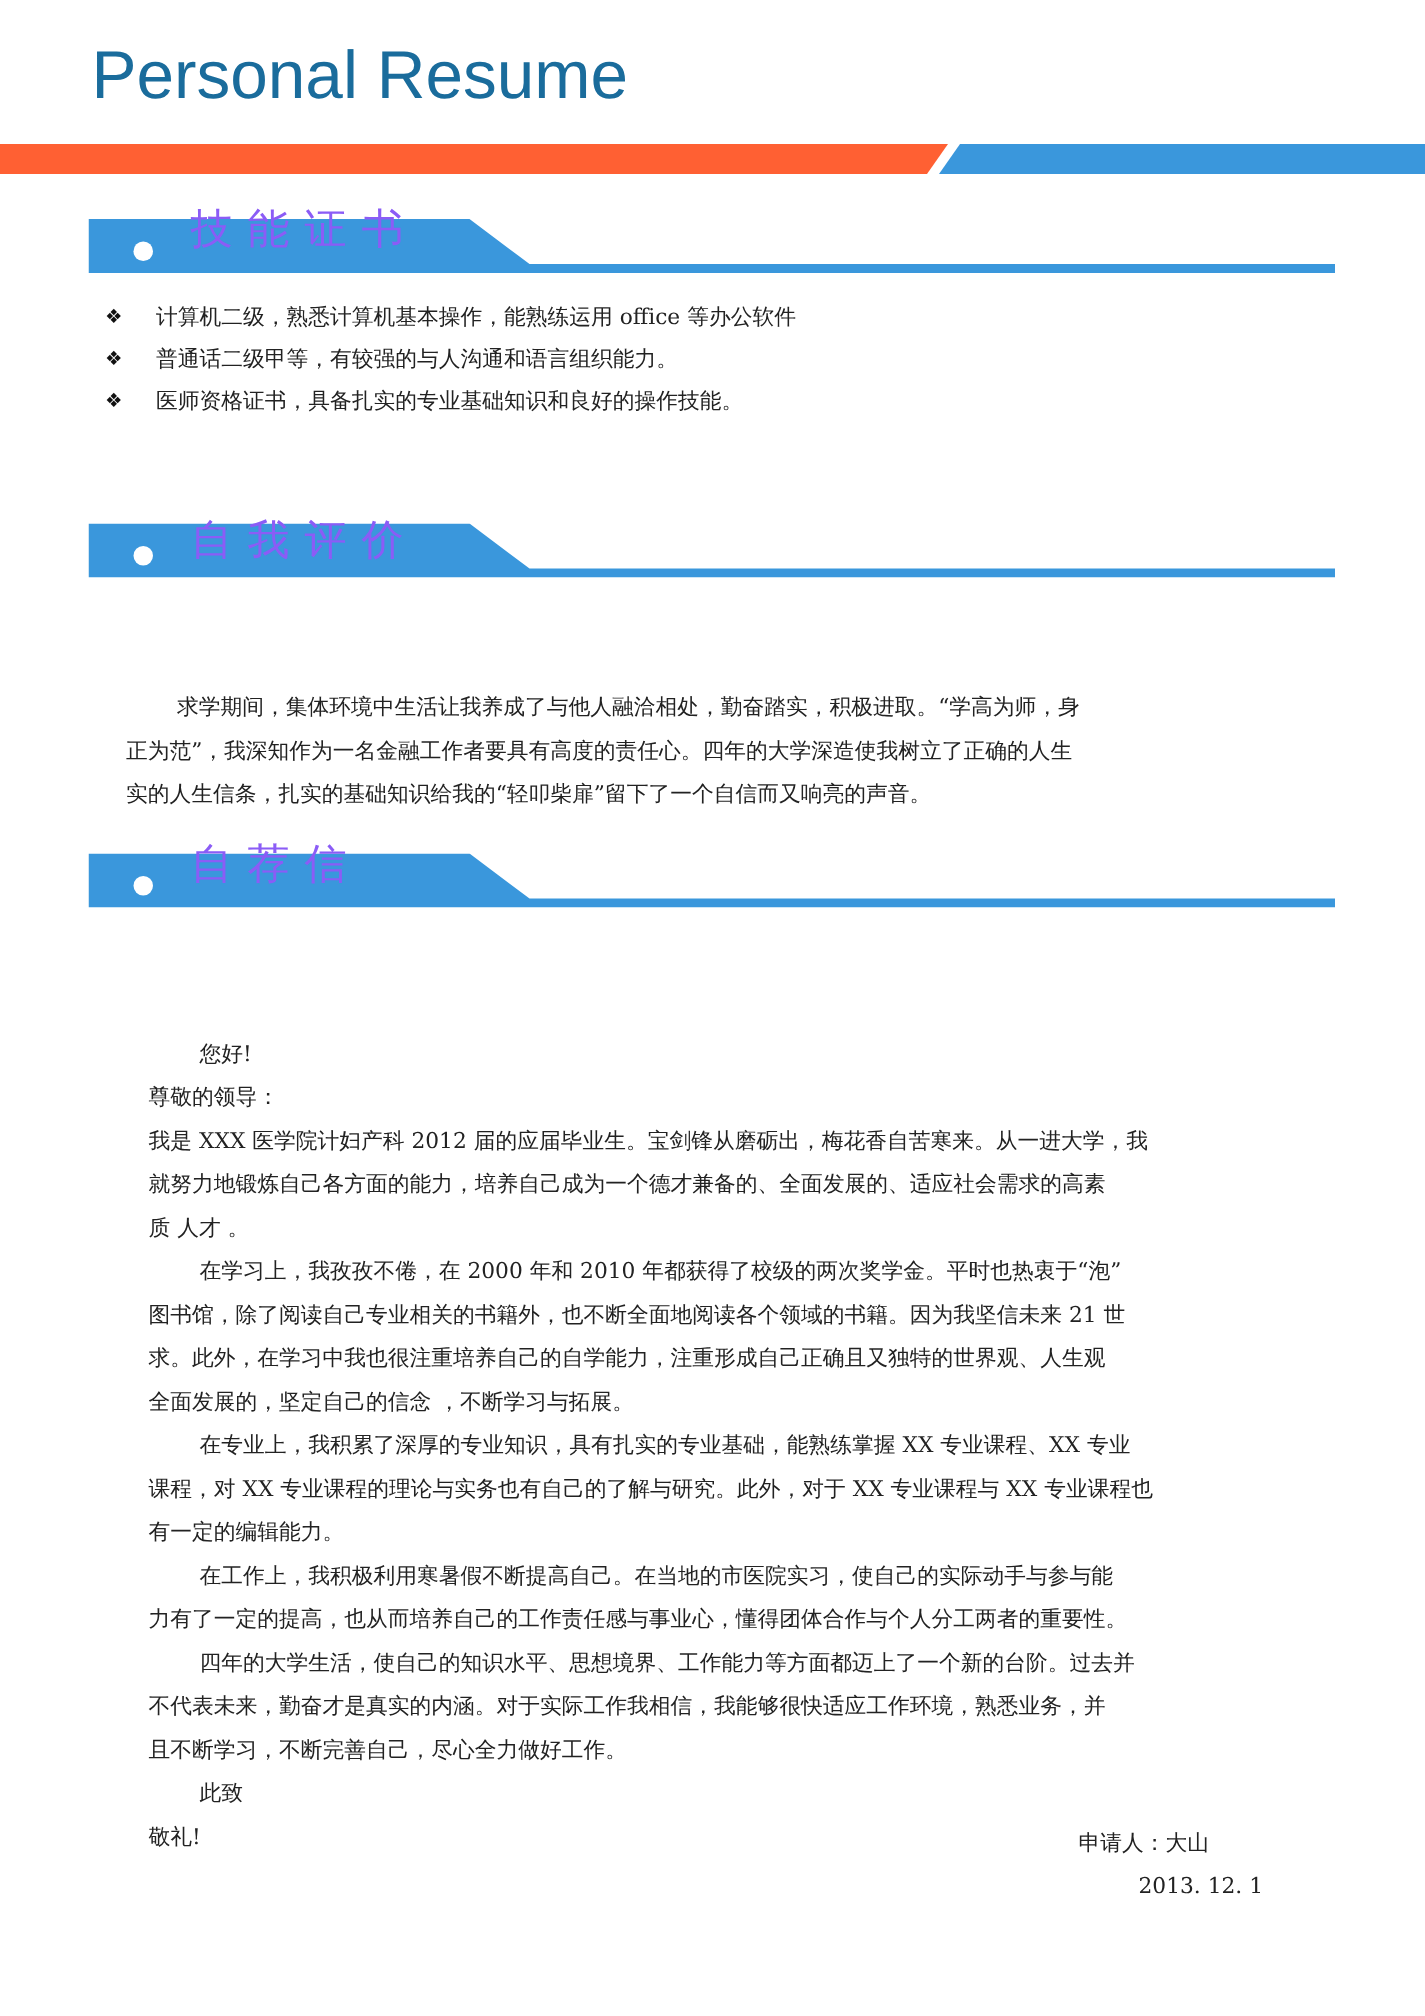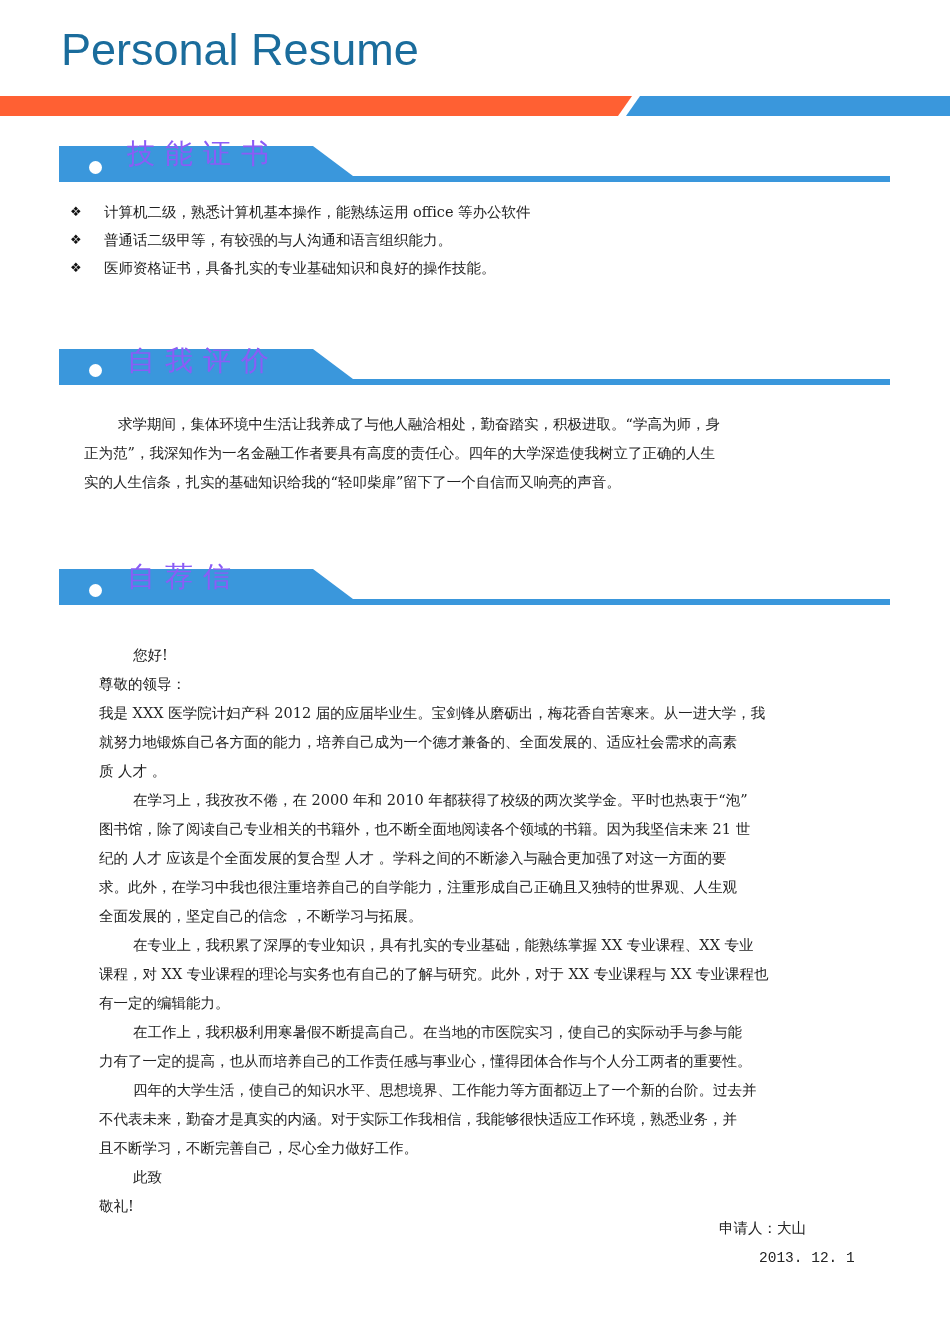--- a/index.html
+++ b/index.html
@@ -10,26 +10,26 @@
   .band { position:absolute; left:0; top:96px; width:950px; height:20px; }
   .band svg { display:block; }
   .sec { position:absolute; left:59px; width:831px; height:36px; }
   .sec svg { position:absolute; left:0; top:0; }
   .sec .dot { position:absolute; left:30px; top:15px; width:13px; height:13px; border-radius:50%; background:#fff; }
   .sec .label { position:absolute; left:68px; top:-7px; font-family:Liberation Serif, serif;
                 font-size:28px; color:#8b5cf6; letter-spacing:10px; line-height:30px; }
   .bullets { position:absolute; left:70px; top:198px; font-size:14.5px; line-height:28px; }
   .bullets .row { display:flex; align-items:center; }
   .bullets .mark { width:34px; font-size:13px; color:#111; }
-  .para { position:absolute; font-size:14.5px; line-height:29px; color:#222; text-align:justify; }
+  .para { position:absolute; font-size:14.5px; line-height:29px; color:#222; text-align:justify;margin-top:48px; }
   .p { margin:0; }
   .ind { text-indent:34px; }
   .eval { left:84px; top:410px; width:740px; }
   .letter { left:99px; top:641px; width:740px; }
-  .sign { position:absolute; font-size:14.5px; line-height:29px;font-family:Liberation Mono, monospace; }
+  .sign { position:absolute; font-size:14.5px; line-height:29px; }
 </style>
 </head>
 <body>
 
 <div class="title">Personal Resume</div>
 
 <div class="band">
   <svg width="950" height="20" viewBox="0 0 950 20">
     <polygon points="0,0 632,0 618,20 0,20" fill="#ff6033"></polygon>
     <polygon points="640,0 950,0 950,20 626,20" fill="#3a97dc"></polygon>
@@ -82,21 +82,20 @@
 </div>
 
 <div class="para letter">
   <p class="p ind">您好!</p>
   <p class="p">尊敬的领导：</p>
   <p class="p">我是 XXX 医学院计妇产科 2012 届的应届毕业生。宝剑锋从磨砺出，梅花香自苦寒来。从一进大学，我</p>
   <p class="p">就努力地锻炼自己各方面的能力，培养自己成为一个德才兼备的、全面发展的、适应社会需求的高素</p>
   <p class="p">质  人才  。</p>
   <p class="p ind">在学习上，我孜孜不倦，在 2000 年和 2010 年都获得了校级的两次奖学金。平时也热衷于“泡”</p>
   <p class="p">图书馆，除了阅读自己专业相关的书籍外，也不断全面地阅读各个领域的书籍。因为我坚信未来 21 世</p>
-  <p class="p">纪的  人才  应该是个全面发展的复合型  人才  。学科之间的不断渗入与融合更加强了对这一方面的要</p>
   <p class="p">求。此外，在学习中我也很注重培养自己的自学能力，注重形成自己正确且又独特的世界观、人生观</p>
   <p class="p">全面发展的，坚定自己的信念  ，不断学习与拓展。</p>
   <p class="p ind">在专业上，我积累了深厚的专业知识，具有扎实的专业基础，能熟练掌握 XX 专业课程、XX 专业</p>
   <p class="p">课程，对 XX 专业课程的理论与实务也有自己的了解与研究。此外，对于 XX 专业课程与 XX 专业课程也</p>
   <p class="p">有一定的编辑能力。</p>
   <p class="p ind">在工作上，我积极利用寒暑假不断提高自己。在当地的市医院实习，使自己的实际动手与参与能</p>
   <p class="p">力有了一定的提高，也从而培养自己的工作责任感与事业心，懂得团体合作与个人分工两者的重要性。</p>
   <p class="p ind">四年的大学生活，使自己的知识水平、思想境界、工作能力等方面都迈上了一个新的台阶。过去并</p>
   <p class="p">不代表未来，勤奋才是真实的内涵。对于实际工作我相信，我能够很快适应工作环境，熟悉业务，并</p>
   <p class="p">且不断学习，不断完善自己，尽心全力做好工作。</p>

